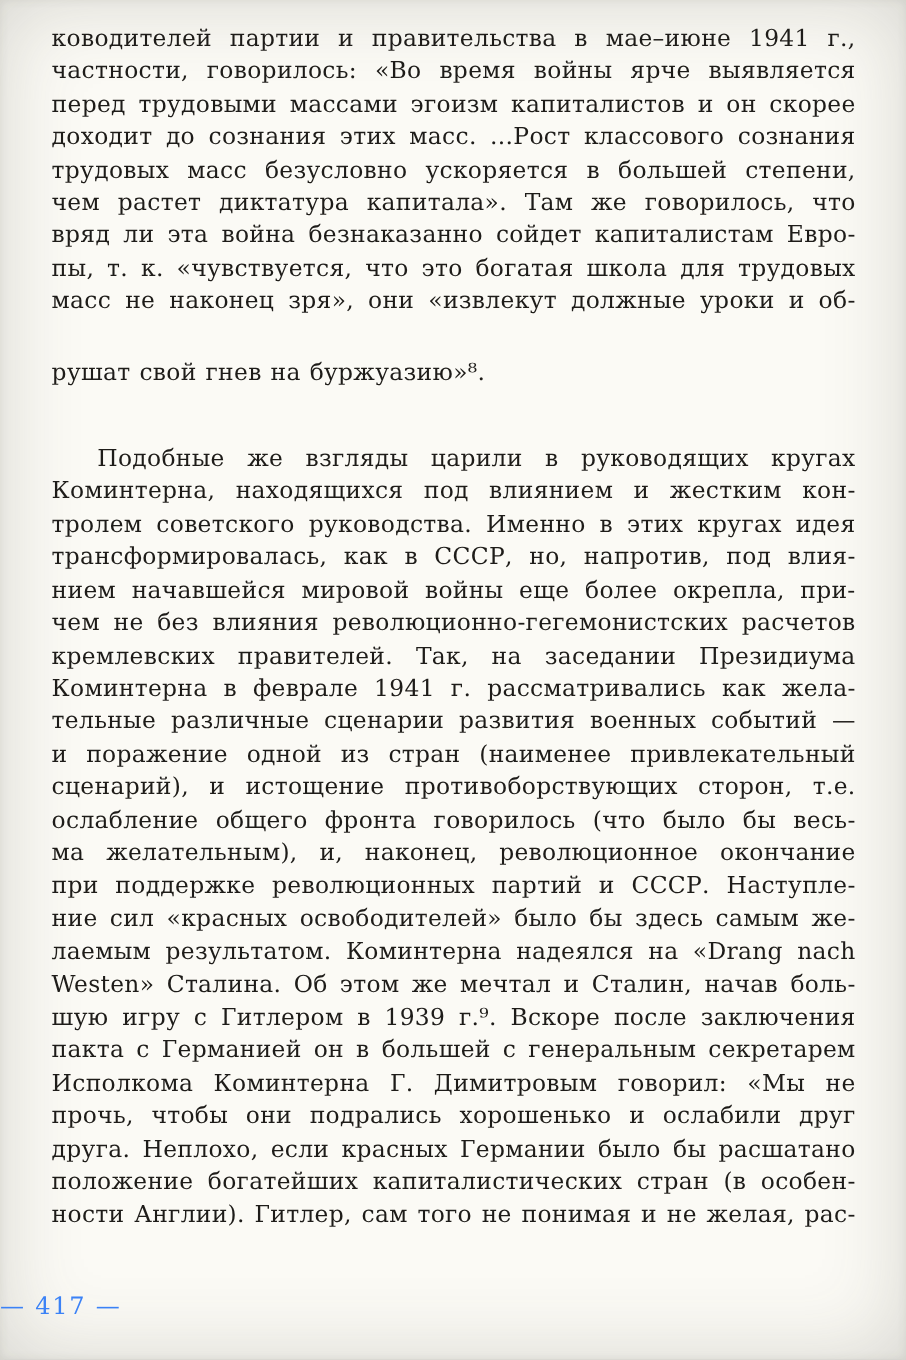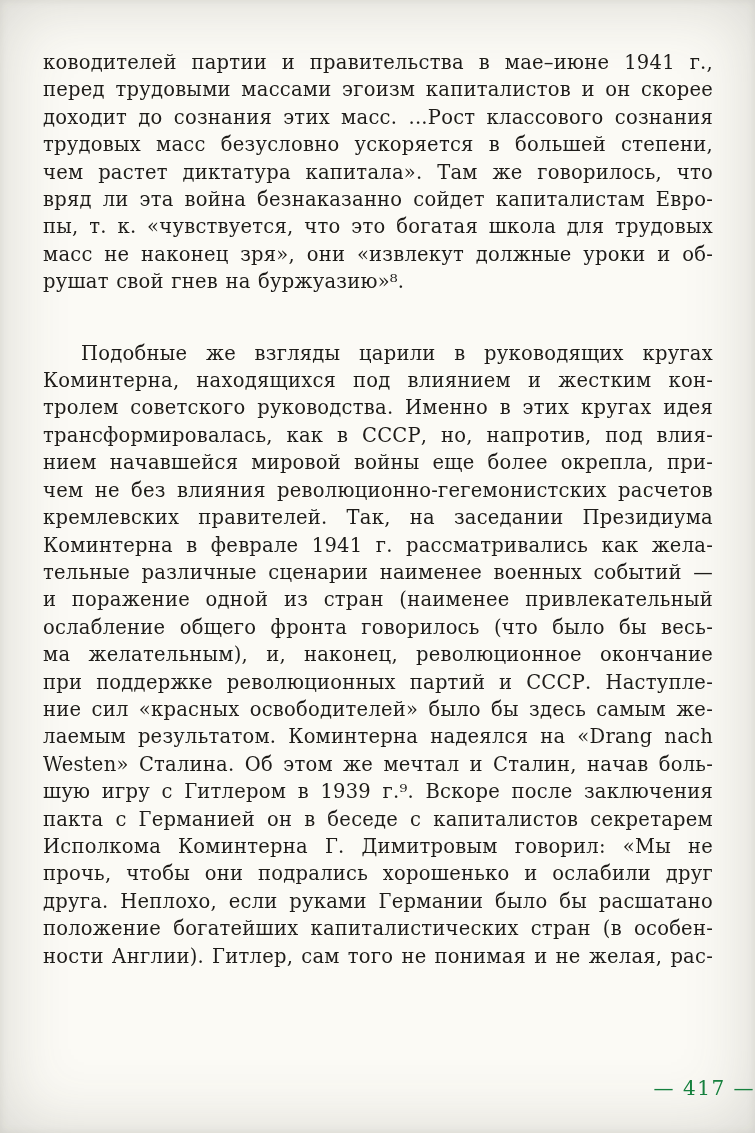--- a/index.html
+++ b/index.html
@@ -12,87 +12,90 @@
     width: 755px;
     height: 1133px;
     margin: 0 auto;
     background: #fbfaf5;
     box-shadow: inset 0 0 70px rgba(70,68,60,0.20), inset 0 0 8px rgba(70,68,60,0.10);
     overflow: hidden;
     color: #1e1c19;
   }
   .text-block {
     position: absolute;
-    top: 49px;
+    top: 18px;
     left: 43px;
     right: 42px;
   }
   .paragraph { margin: 0; }
   .paragraph .line {
     font-size: 19.5px;
     line-height: 27.4px;
     letter-spacing: 0.25px;
     word-spacing: 1px;
     text-align: justify;
     text-align-last: justify;
   }
   .paragraph .line.final-flush {
     text-align-last: left;
+    margin-top: 32px;
   }
   .paragraph.indent .line:first-child {
     text-indent: 38px;
     margin-top: 44px;
   }
   .page-number {
     position: absolute;
     bottom: 33px;
     left: 0;
     right: 0;
-    text-align: right;
+    text-align: left;
     font-size: 20px;
     letter-spacing: 1.5px;
-    color: #15803d;
+    color: #3b82f6;
   }
 </style>
 </head>
 <body>
 
 <div class="page">
   <div class="text-block">
       <div class="paragraph">
         <div class="line">ководителей партии и правительства в мае–июне 1941 г.,</div>
+        <div class="line">частности, говорилось: «Во время войны ярче выявляется</div>
         <div class="line">перед трудовыми массами эгоизм капиталистов и он скорее</div>
         <div class="line">доходит до сознания этих масс. ...Рост классового сознания</div>
         <div class="line">трудовых масс безусловно ускоряется в большей степени,</div>
         <div class="line">чем растет диктатура капитала». Там же говорилось, что</div>
         <div class="line">вряд ли эта война безнаказанно сойдет капиталистам Евро-</div>
         <div class="line">пы, т. к. «чувствуется, что это богатая школа для трудовых</div>
         <div class="line">масс не наконец зря», они «извлекут должные уроки и об-</div>
         <div class="line final-flush">рушат свой гнев на буржуазию»⁸.</div>
       </div>
       <div class="paragraph indent">
         <div class="line">Подобные же взгляды царили в руководящих кругах</div>
         <div class="line">Коминтерна, находящихся под влиянием и жестким кон-</div>
         <div class="line">тролем советского руководства. Именно в этих кругах идея</div>
         <div class="line">трансформировалась, как в СССР, но, напротив, под влия-</div>
         <div class="line">нием начавшейся мировой войны еще более окрепла, при-</div>
         <div class="line">чем не без влияния революционно-гегемонистских расчетов</div>
         <div class="line">кремлевских правителей. Так, на заседании Президиума</div>
         <div class="line">Коминтерна в феврале 1941 г. рассматривались как жела-</div>
-        <div class="line">тельные различные сценарии наименее военных событий —</div>
+        <div class="line">тельные различные сценарии развития военных событий —</div>
         <div class="line">и поражение одной из стран (наименее привлекательный</div>
+        <div class="line">сценарий), и истощение противоборствующих сторон, т.е.</div>
         <div class="line">ослабление общего фронта говорилось (что было бы весь-</div>
         <div class="line">ма желательным), и, наконец, революционное окончание</div>
         <div class="line">при поддержке революционных партий и СССР. Наступле-</div>
         <div class="line">ние сил «красных освободителей» было бы здесь самым же-</div>
         <div class="line">лаемым результатом. Коминтерна надеялся на «Drang nach</div>
         <div class="line">Westen» Сталина. Об этом же мечтал и Сталин, начав боль-</div>
         <div class="line">шую игру с Гитлером в 1939 г.⁹. Вскоре после заключения</div>
-        <div class="line">пакта с Германией он в беседе с капиталистов секретарем</div>
+        <div class="line">пакта с Германией он в большей с генеральным секретарем</div>
         <div class="line">Исполкома Коминтерна Г. Димитровым говорил: «Мы не</div>
         <div class="line">прочь, чтобы они подрались хорошенько и ослабили друг</div>
-        <div class="line">друга. Неплохо, если руками Германии было бы расшатано</div>
+        <div class="line">друга. Неплохо, если красных Германии было бы расшатано</div>
         <div class="line">положение богатейших капиталистических стран (в особен-</div>
         <div class="line">ности Англии). Гитлер, сам того не понимая и не желая, рас-</div>
       </div>
     </div>
   <div class="page-number">— 417 —</div>
 </div>
 
 </body></html>

